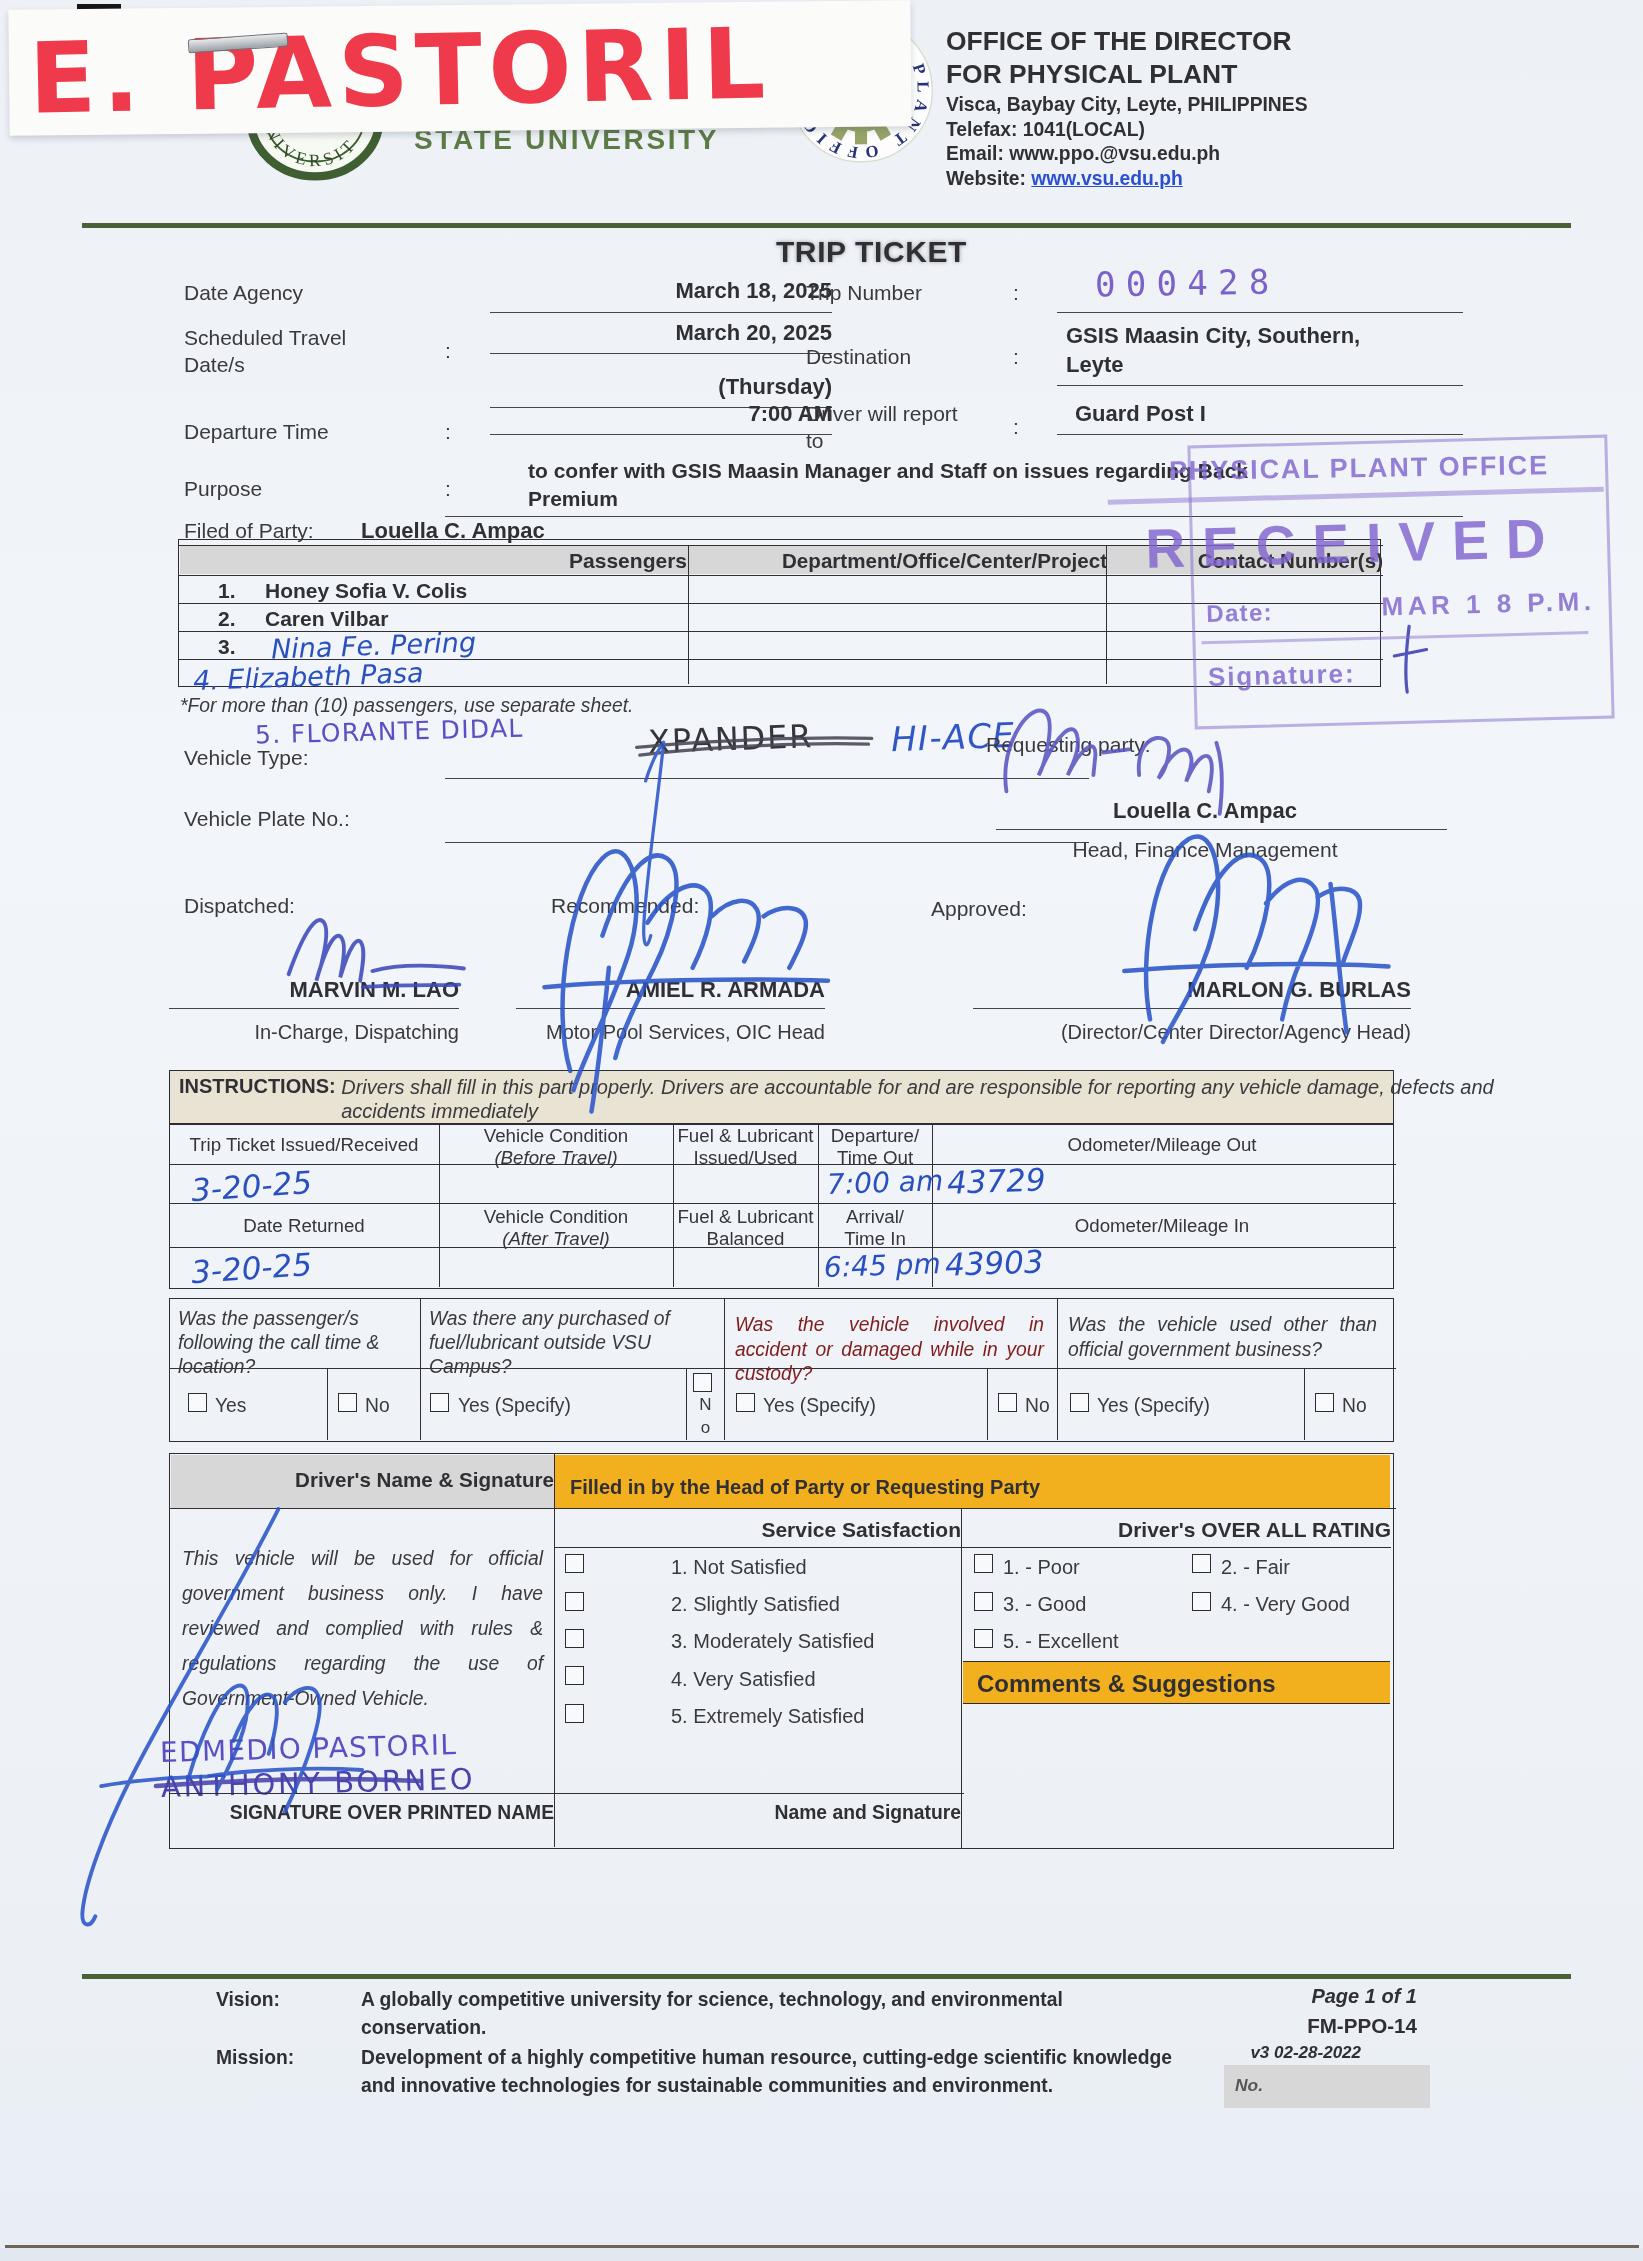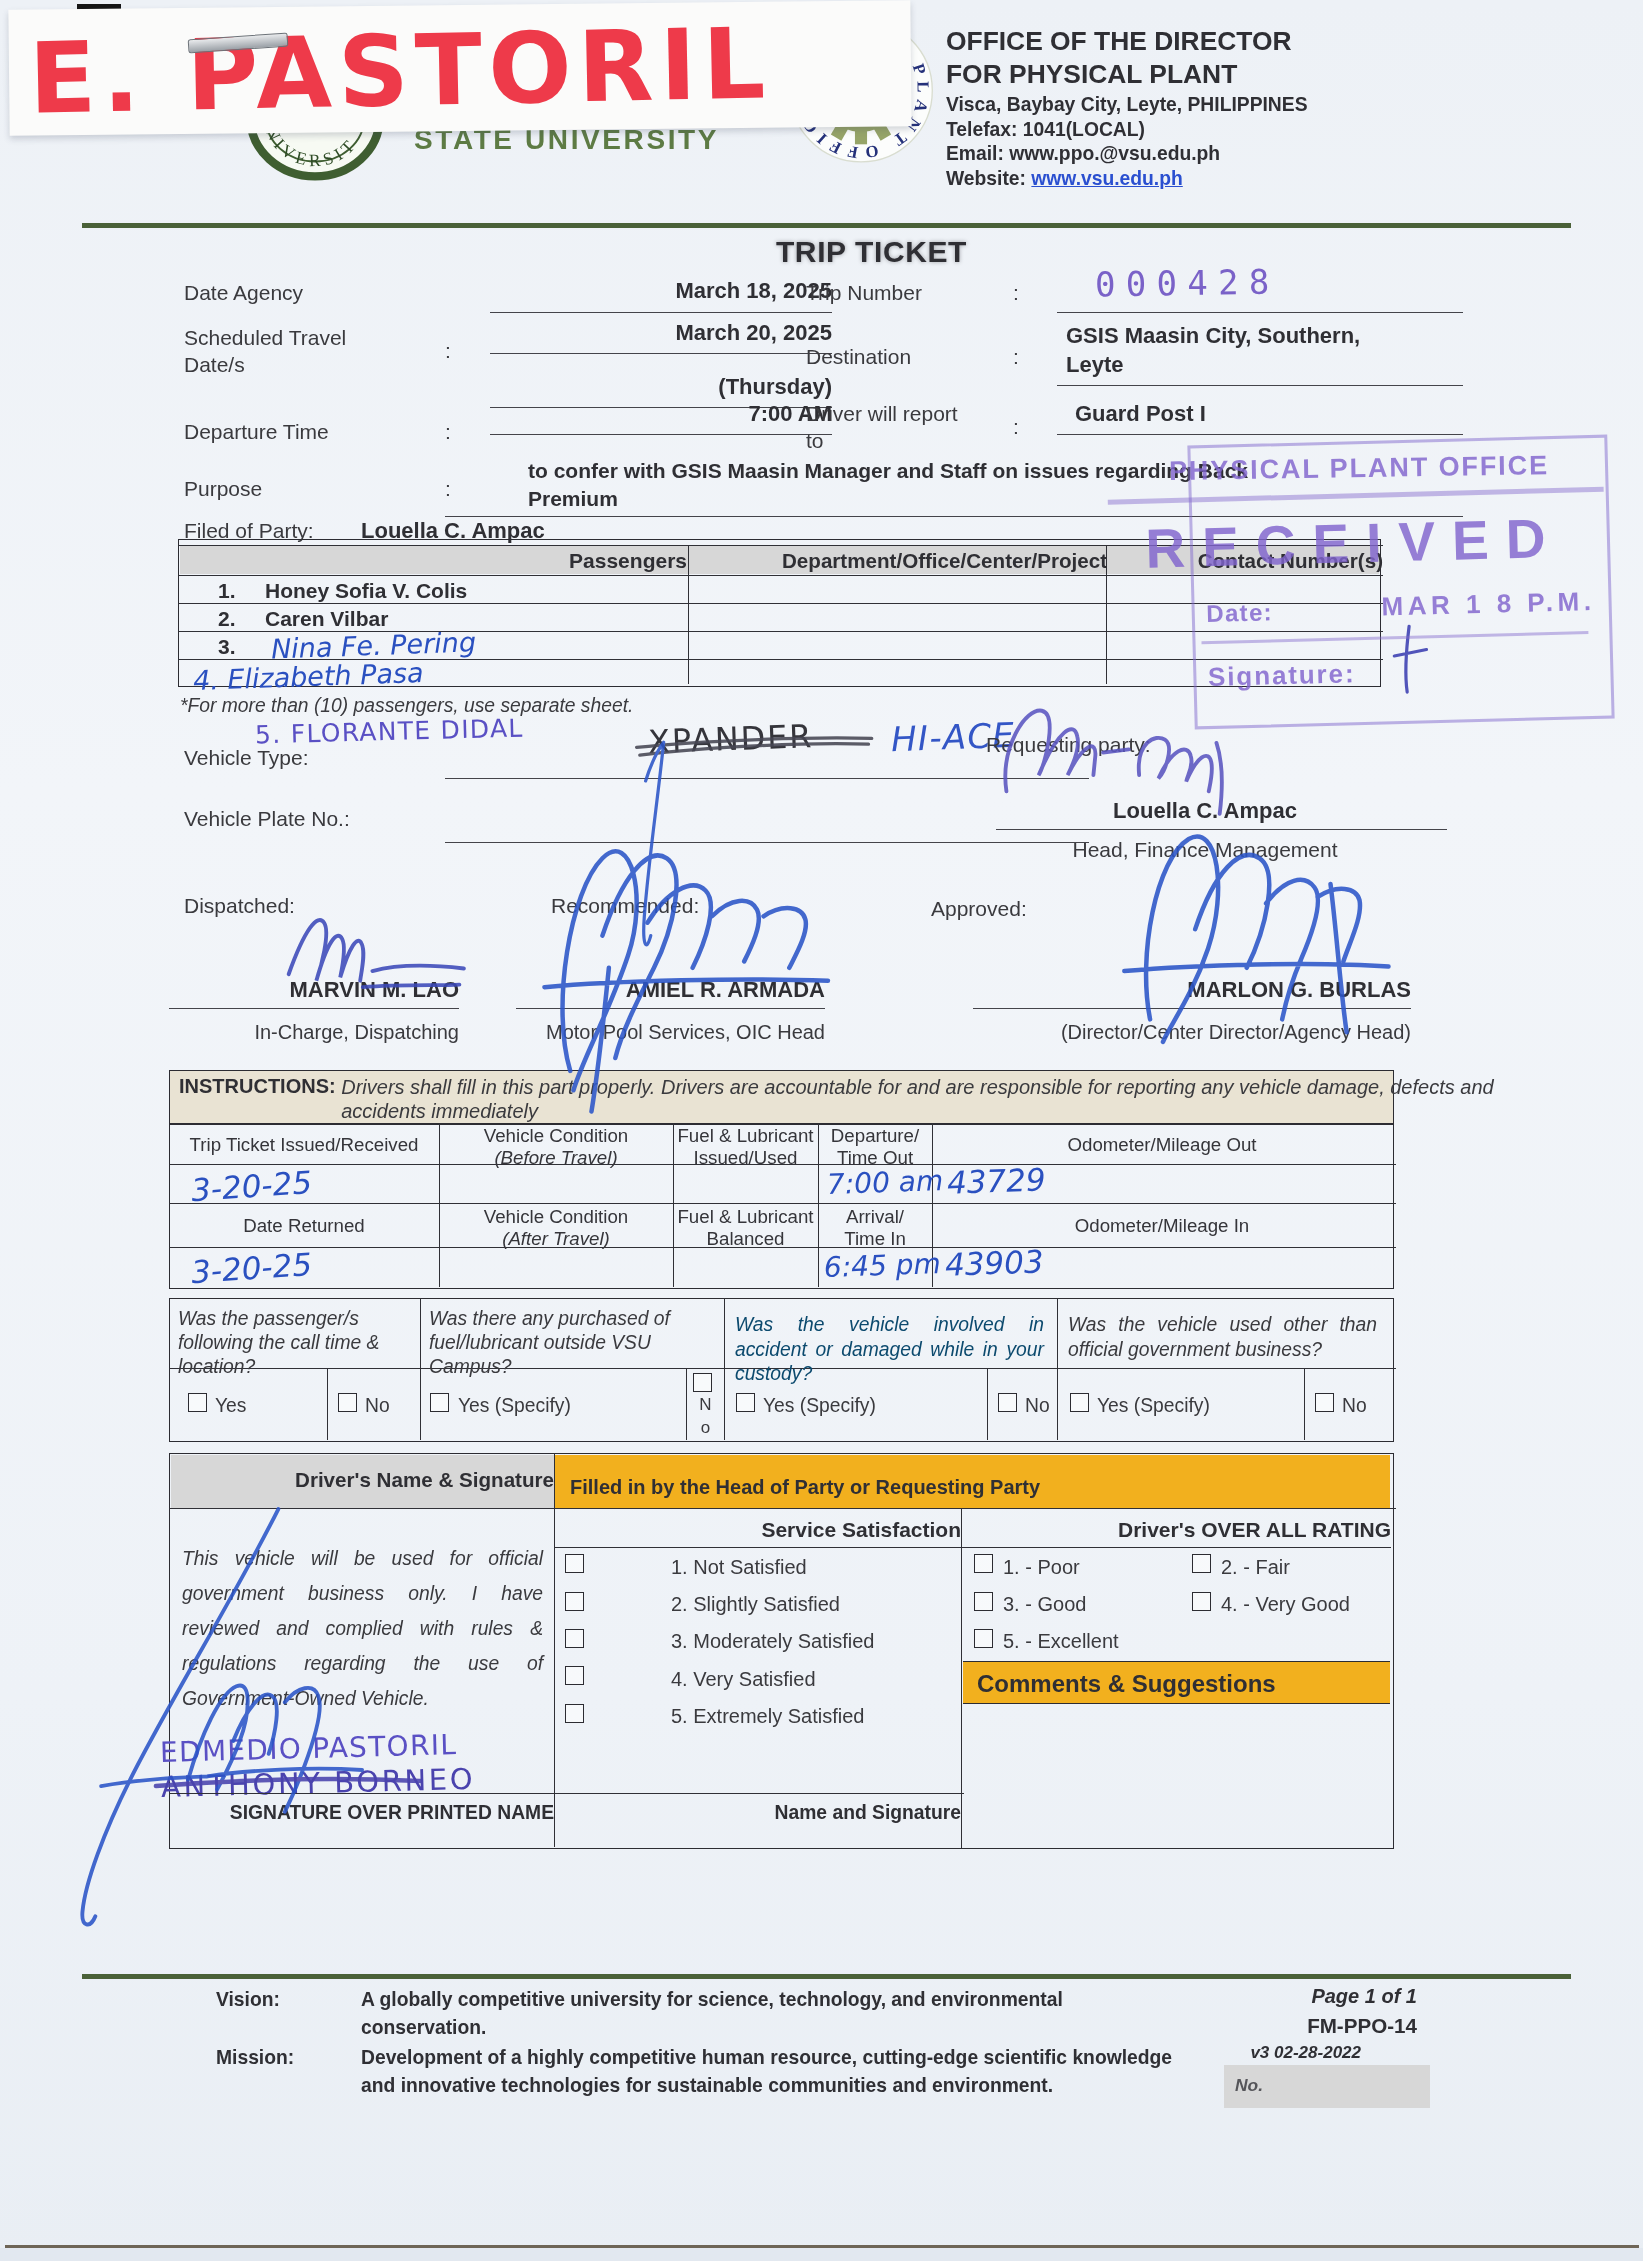--- a/index.html
+++ b/index.html
@@ -265,21 +265,21 @@
 <div class="hl" style="left:169px;top:1368px;width:1227px"></div>
 <div class="vl" style="left:420px;top:1298px;height:142px"></div>
 <div class="vl" style="left:724px;top:1298px;height:142px"></div>
 <div class="vl" style="left:1057px;top:1298px;height:142px"></div>
 <div class="vl" style="left:327px;top:1368px;height:72px"></div>
 <div class="vl" style="left:686px;top:1368px;height:72px"></div>
 <div class="vl" style="left:987px;top:1368px;height:72px"></div>
 <div class="vl" style="left:1304px;top:1368px;height:72px"></div>
 <div class="abs i" style="left:178px;top:1307px;width:232px;font-size:19.3px;line-height:24px;color:#3a3a3e">Was the passenger/s following the call time &amp; location?</div>
 <div class="abs i" style="left:429px;top:1307px;width:264px;font-size:19.3px;line-height:24px;color:#3a3a3e">Was there any purchased of fuel/lubricant outside VSU Campus?</div>
-<div class="abs i" style="left:735px;top:1313px;width:309px;font-size:19.3px;line-height:24.5px;color:#0c4a6e;text-align:justify">Was the vehicle involved in accident or damaged while in your custody?</div>
+<div class="abs i" style="left:735px;top:1313px;width:309px;font-size:19.3px;line-height:24.5px;color:#7f1d1d;text-align:justify">Was the vehicle involved in accident or damaged while in your custody?</div>
 <div class="abs i" style="left:1068px;top:1313px;width:309px;font-size:19.3px;line-height:24.5px;color:#3a3a3e;text-align:justify">Was the vehicle used other than official government business?</div>
 <span class="cb" style="left:188px;top:1393px"></span>
 <div class="t" style="left:215px;top:1395px;font-size:19.3px">Yes</div>
 <span class="cb" style="left:338px;top:1393px"></span>
 <div class="t" style="left:365px;top:1395px;font-size:19.3px">No</div>
 <span class="cb" style="left:430px;top:1393px"></span>
 <div class="t" style="left:458px;top:1395px;font-size:19.3px">Yes (Specify)</div>
 <span class="cb" style="left:693px;top:1373px"></span>
 <div class="abs" style="left:695px;top:1395px;font-size:17px;color:#3a3a3e;writing-mode:vertical-rl;text-orientation:upright;letter-spacing:3.9px">No</div>
 <span class="cb" style="left:736px;top:1393px"></span>

